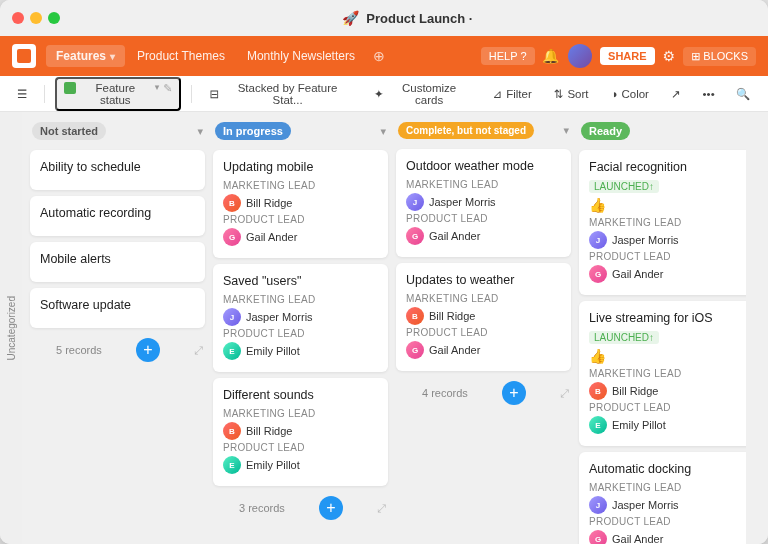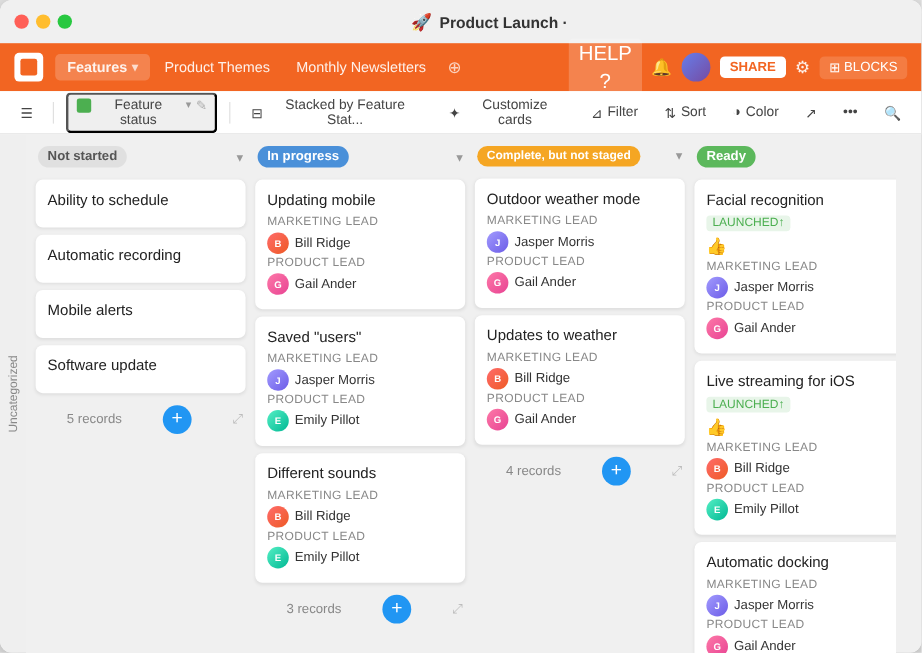--- a/index.html
+++ b/index.html
@@ -19,21 +19,21 @@
 
     
     .app-header { background: #f26522; height: 40px; display: flex; align-items: center; padding: 0 12px; flex-shrink: 0; }
     .app-logo { width: 24px; height: 24px; background: white; border-radius: 4px; display: flex; align-items: center; justify-content: center; margin-right: 10px; }
     .app-logo-inner { width: 14px; height: 14px; background: #f26522; border-radius: 2px; }
     .nav-tabs { display: flex; align-items: center; gap: 2px; flex: 1; }
     .nav-tab { padding: 4px 10px; border-radius: 4px; font-size: 12px; color: rgba(255,255,255,0.9); cursor: pointer; display: flex; align-items: center; gap: 4px; }
     .nav-tab.active { background: rgba(255,255,255,0.2); font-weight: 600; }
     .nav-tab-plus { color: rgba(255,255,255,0.7); font-size: 14px; padding: 4px 6px; cursor: pointer; }
     .header-right { display: flex; align-items: center; gap: 8px; margin-left: auto; }
-    .help-btn { background: rgba(255,255,255,0.2); color: white; border: none; border-radius: 4px; padding: 3px 8px; font-size: 17px; cursor: pointer; display: flex; align-items: center; gap: 3px; flex-direction: column; }
+    .help-btn { background: rgba(255,255,255,0.2); color: white; border: none; border-radius: 4px; padding: 3px 8px; font-size: 11px; cursor: pointer; display: flex; align-items: center; gap: 3px; }
     .header-icon { color: rgba(255,255,255,0.9); font-size: 14px; cursor: pointer; }
     .share-btn { background: white; color: #f26522; border: none; border-radius: 4px; padding: 3px 8px; font-size: 11px; font-weight: 600; cursor: pointer; }
     .avatar { width: 24px; height: 24px; border-radius: 50%; background: linear-gradient(135deg, #667eea, #764ba2); }
     .blocks-btn { background: rgba(255,255,255,0.15); color: white; border: none; border-radius: 4px; padding: 3px 8px; font-size: 11px; cursor: pointer; display: flex; align-items: center; gap: 3px; }
 
     
     .toolbar { background: white; height: 36px; display: flex; align-items: center; padding: 0 10px; border-bottom: 1px solid #e5e5e5; flex-shrink: 0; gap: 8px; }
     .toolbar-btn { display: flex; align-items: center; gap: 4px; padding: 3px 7px; border-radius: 4px; font-size: 11.5px; color: #444; cursor: pointer; border: none; background: none; }
     .toolbar-separator { width: 1px; height: 18px; background: #e0e0e0; margin: 0 2px; }
     .status-btn { display: flex; gap: 4px; padding: 3px 7px; border-radius: 4px; font-size: 11.5px; color: #444; cursor: pointer; }

